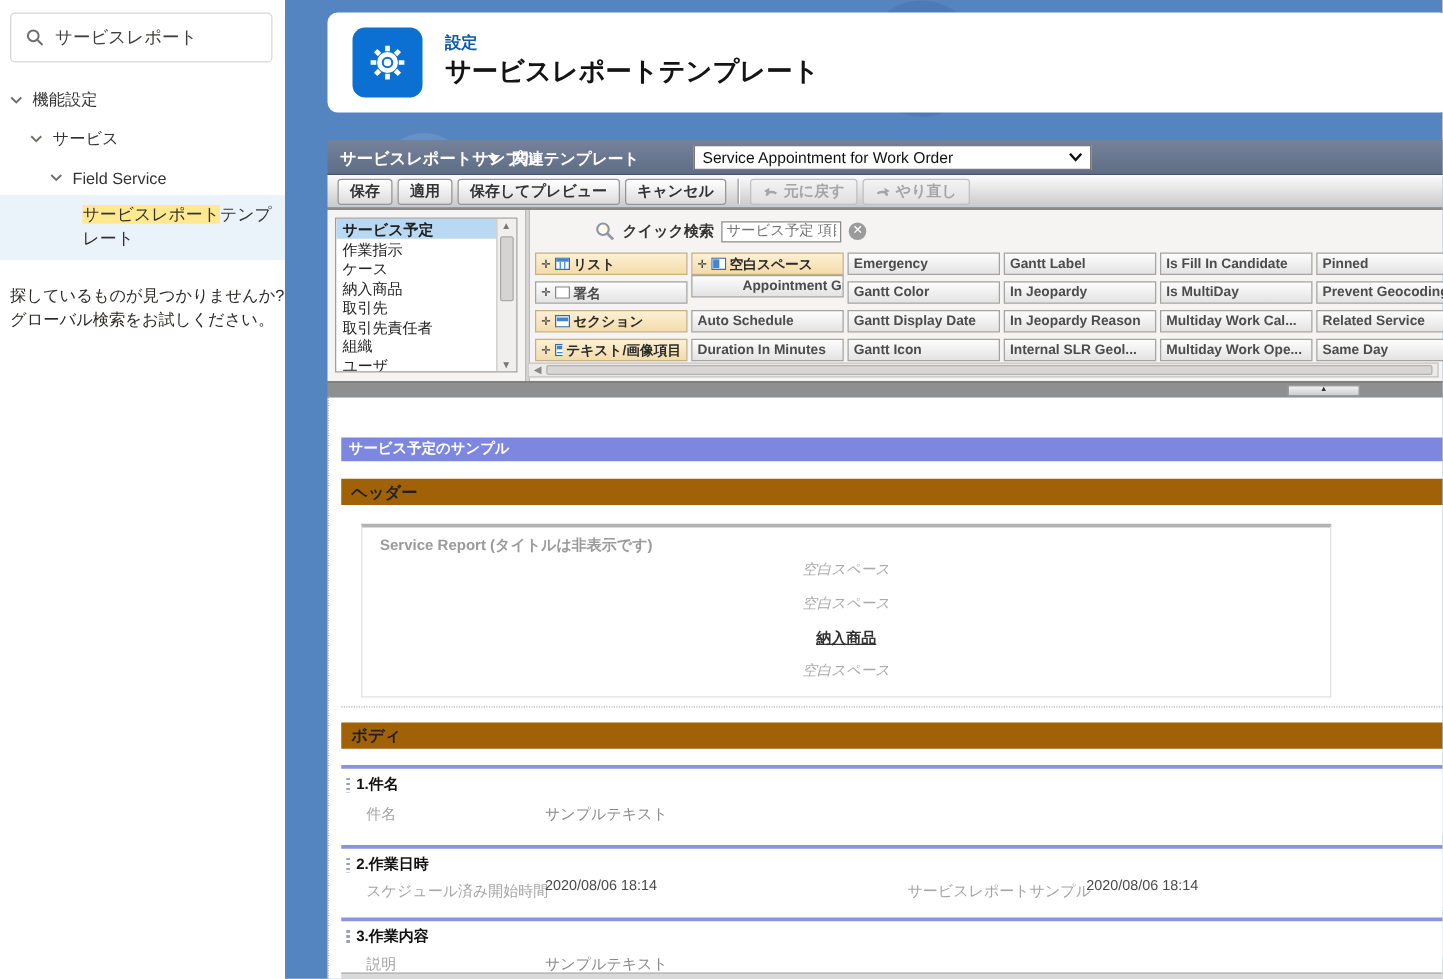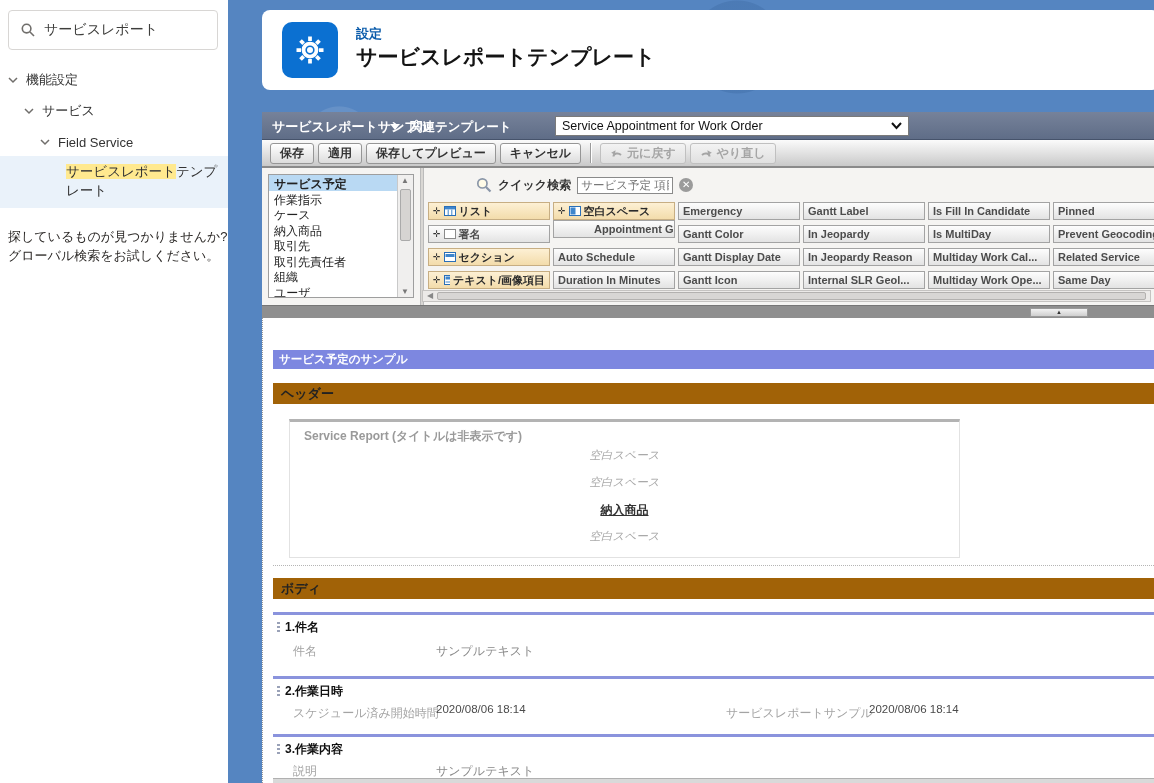--- a/index.html
+++ b/index.html
@@ -36,21 +36,21 @@
   .eyebrow { position:absolute; left:94px; top:15px; font-size:13px; color:#0b5cab;font-weight:bold; }
   .page-title { position:absolute; left:94px; top:33px; font-size:21px; font-weight:bold; color:#141414; }
 
   
   .dark-bar { position:absolute; left:34px; top:112px; right:0; height:28px;
     background:linear-gradient(#76829a,#5f6d87); border-bottom:1px solid #46536b; color:#fff; }
   .tpl-name { position:absolute; left:10px; top:6px; font-size:13px; font-weight:bold; }
   .caret-down { position:absolute; left:128px; top:12px; width:0; height:0;
     border-left:5px solid transparent; border-right:5px solid transparent; border-top:6px solid #fff; }
   .rel-label { position:absolute; left:148px; top:7px; font-size:12.5px; font-weight:bold; }
-  .tpl-select { position:absolute; left:293px; top:4px; width:354px; height:20px; background:#fff;
+  .tpl-select { position:absolute; left:293px; top:4px; width:318px; height:20px; background:#fff;
     border:1px solid #7a7a7a; color:#111; font-size:12.5px; display:flex; align-items:center;
     padding:0 6px; justify-content:space-between; cursor:pointer; }
 
   
   .btn-bar { position:absolute; left:34px; top:140px; right:0; height:28px;
     background:linear-gradient(#fbfbfb,#c9c9c9); border-bottom:2px solid #8a8a8a;
     display:flex; align-items:center; padding-left:8px; gap:4px; }
   .btn { height:21px; padding:0 9px; font-size:12px; font-weight:bold; color:#333;
     background:linear-gradient(#fff,#dcdcdc); border:1px solid #969696; border-radius:3px;
     display:flex; align-items:center; gap:4px; cursor:pointer; font-family:"Liberation Sans",sans-serif; }
@@ -89,21 +89,21 @@
     background:linear-gradient(#f2f2f2,#cfcfcf); border:1px solid #9a9a9a; text-align:center;
     font-size:6px; line-height:7px; color:#333; cursor:pointer; }
 
   
   .canvas { position:absolute; left:34px; top:318px; right:0; bottom:0; background:#fff;
     border-left:1px dotted #9a9a9a; }
   .sample-bar { position:absolute; left:10px; right:0; top:32px; height:19px; background:#7d87e0;
     color:#fff; font-size:11.5px; font-weight:bold; line-height:19px; padding-left:6px; }
   .zone-bar { position:absolute; left:10px; right:0; height:21px; background:#a16207;
     font-size:13px; font-weight:bold; color:#222; line-height:21px; padding-left:8px; }
-  .hdr-box { position:absolute; left:26px; top:101px; width:671px; height:139px; background:#fff;
+  .hdr-box { position:absolute; left:26px; top:101px; width:776px; height:139px; background:#fff;
     border:1px solid #e2e2e2; border-top:3px solid #b3b3b3; }
   .report-title { position:absolute; left:14px; top:6px; font-size:12px; font-weight:bold; color:#9a9a9a; }
   .c-item { position:absolute; left:0; right:0; text-align:center; font-size:11.5px; cursor:pointer; }
   .blank { color:#a9a9a9; font-style:italic; }
   .doc-title { color:#333; font-weight:bold; text-decoration:underline; font-size:12px; }
   .dotted-sep { position:absolute; left:10px; right:0; top:247px; border-top:1px dotted #b5b5b5; }
   .section { position:absolute; left:10px; right:0; background:#fff; border-top:3px solid #8a93dd; }
   .sec-title { position:absolute; left:4px; top:4px; display:flex; gap:5px; align-items:center; cursor:grab; }
   .drag-dots { width:3px; height:12px;
     background:repeating-linear-gradient(#9aa2b8 0 2px, transparent 2px 4px); }

